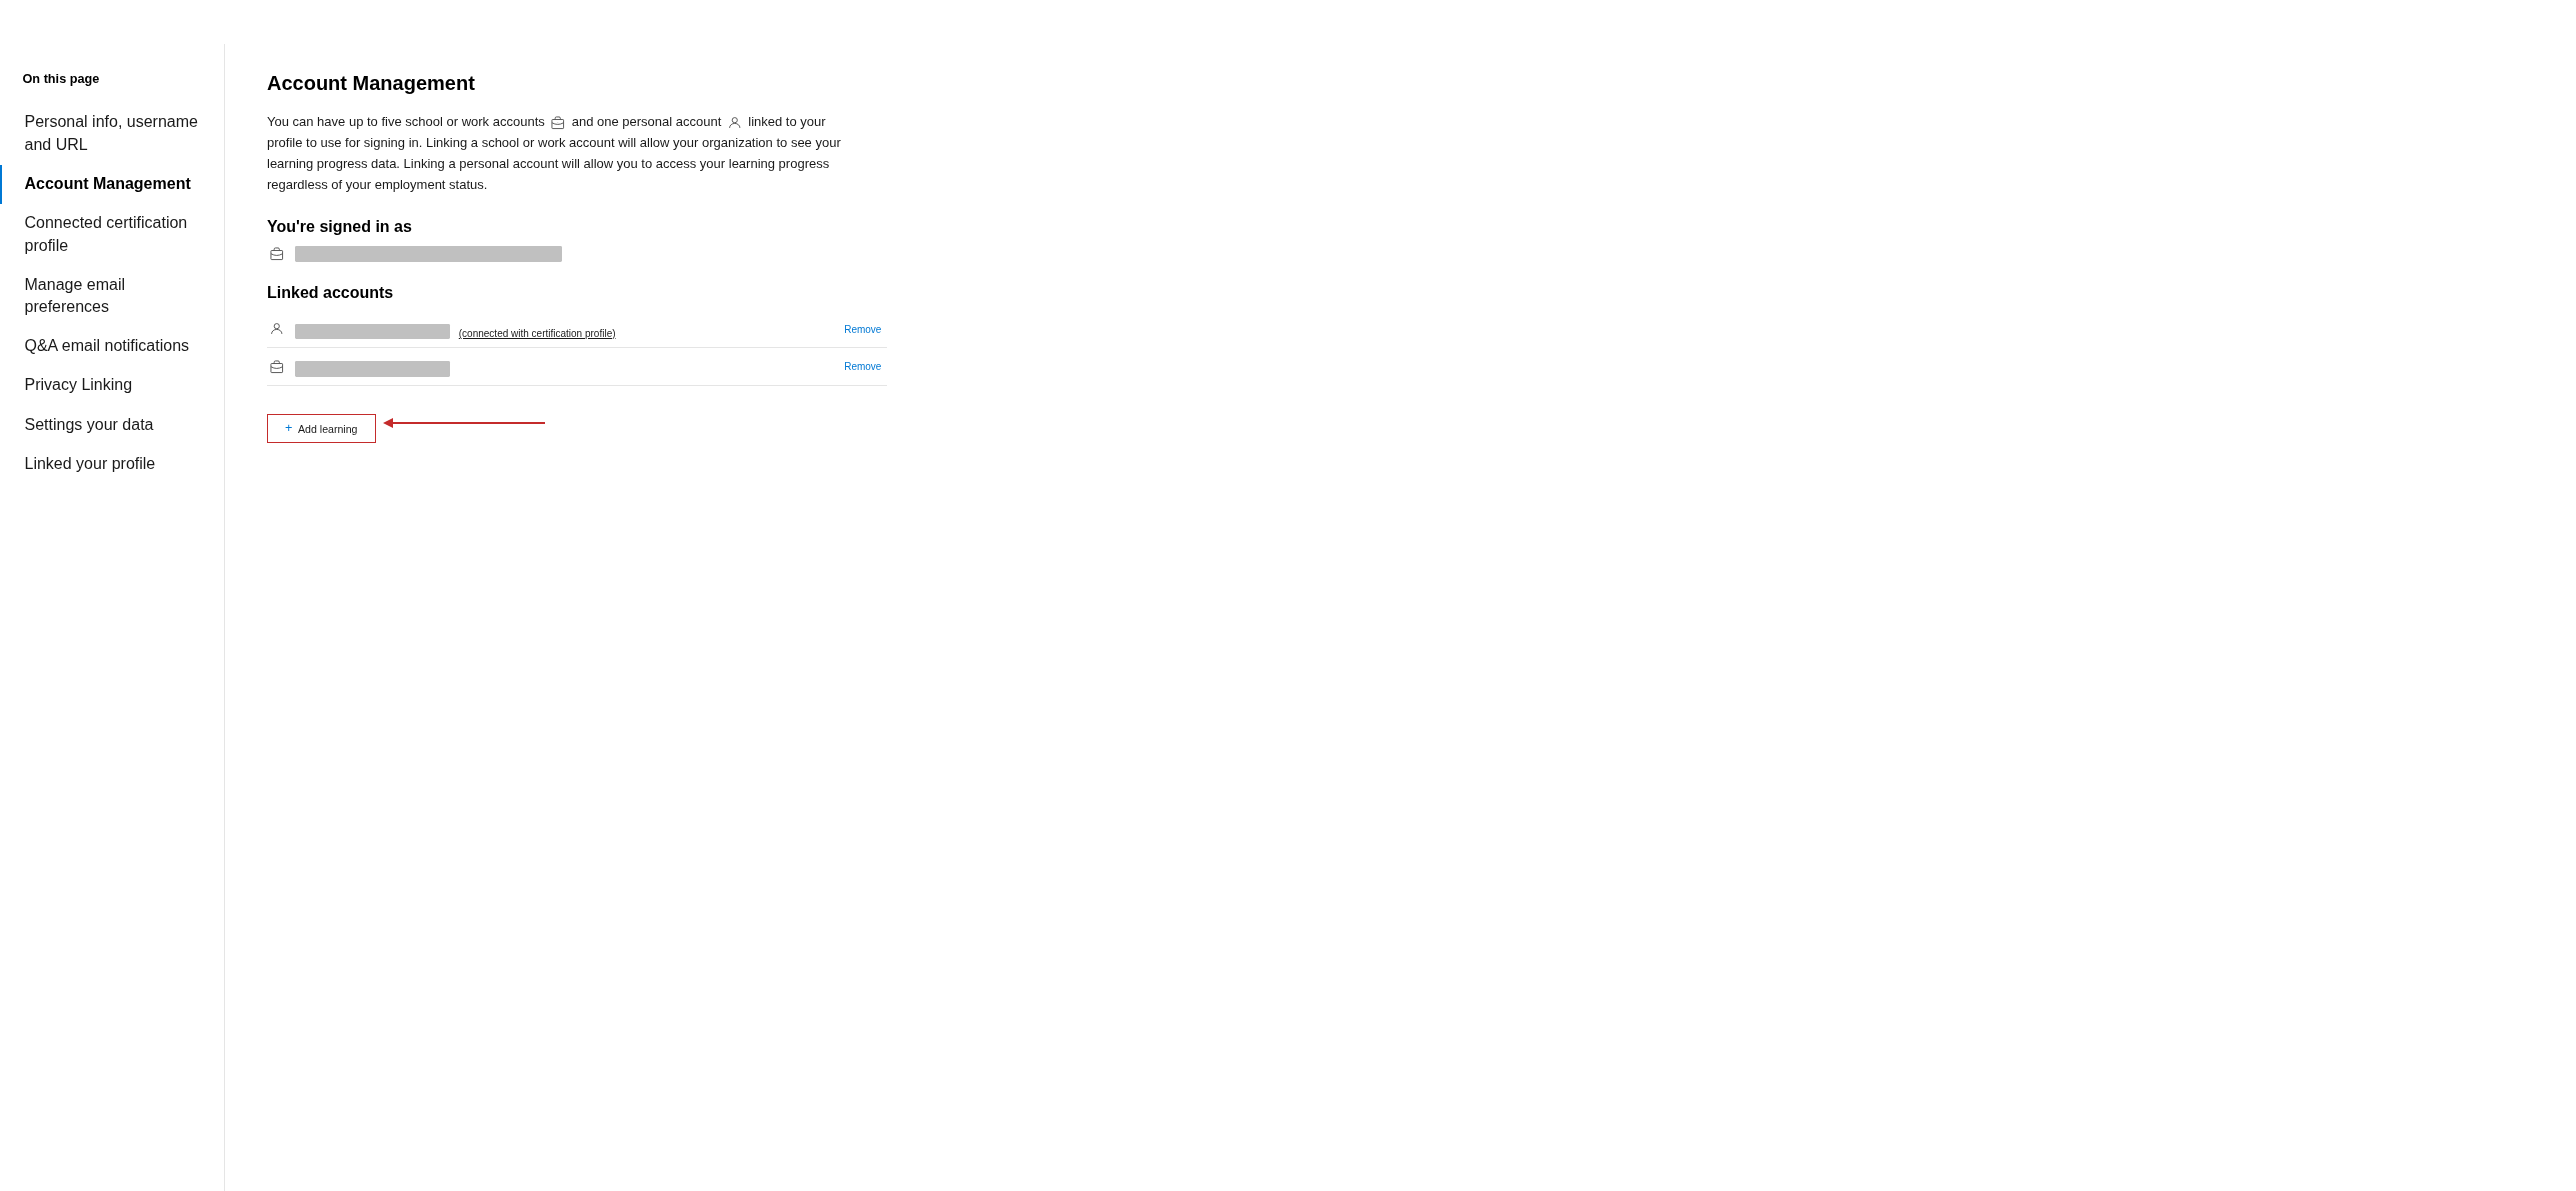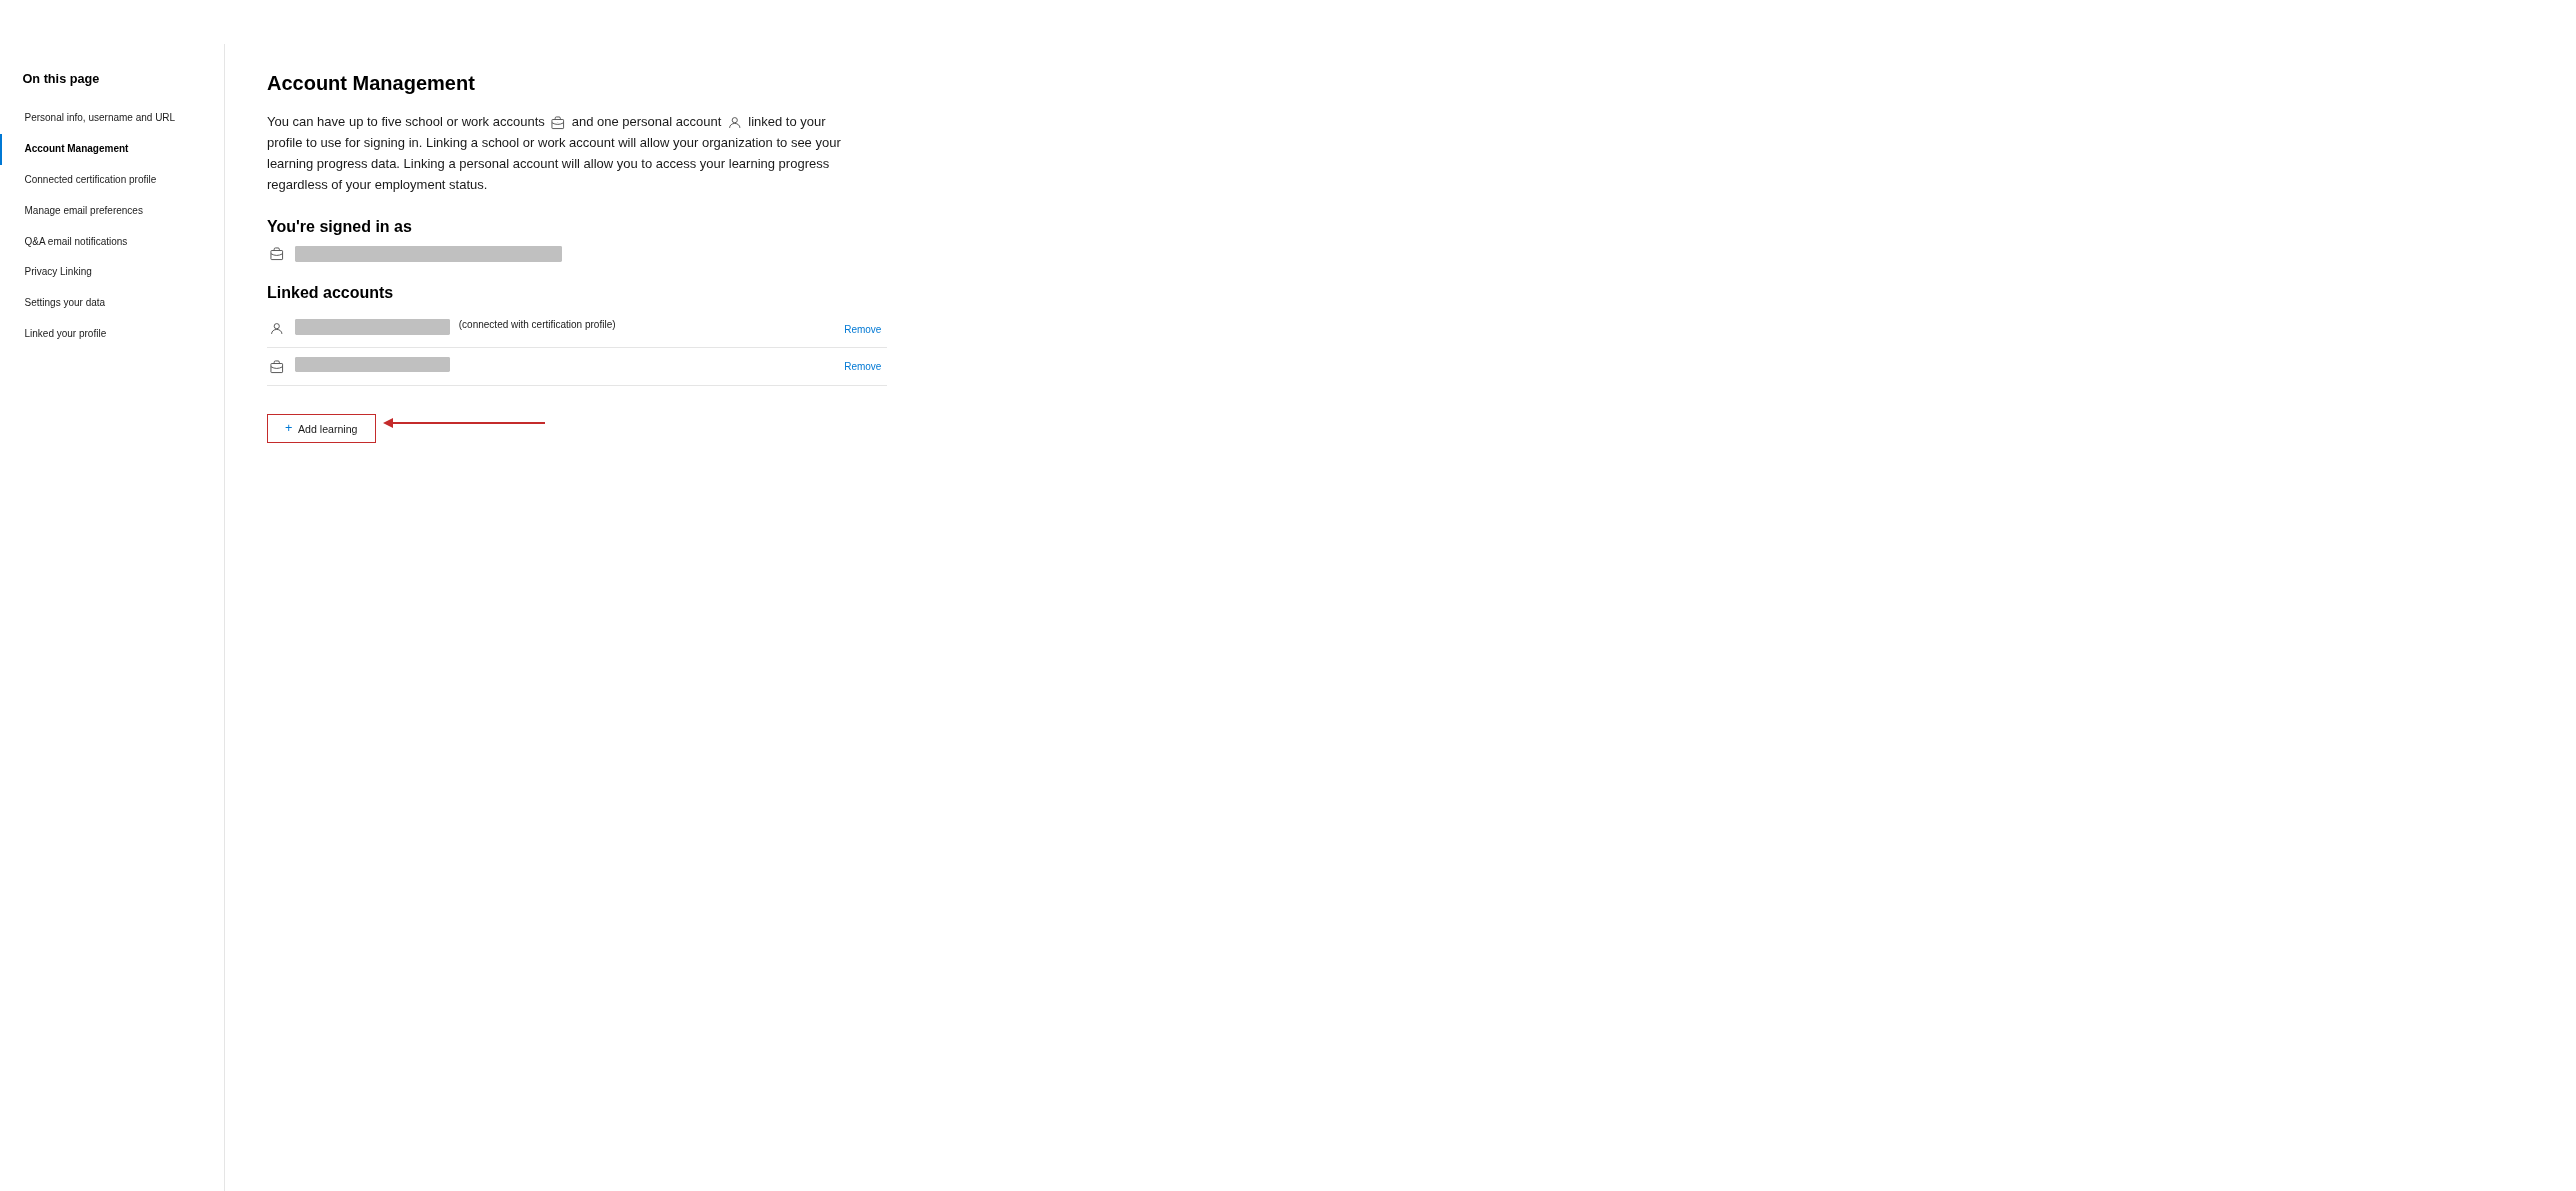--- a/index.html
+++ b/index.html
@@ -33,21 +33,21 @@
     .sidebar-heading {
       font-size: 12.7px;
       font-weight: 700;
       padding: 0 22.5px 17px 22.5px;
       color: #000;
     }
 
     .sidebar-item {
       padding: 8.4px 22.5px;
       cursor: pointer;
-      font-size: 10px;
+      font-size: 16px;
       color: #1a1a1a;
       border-left: 2.1px solid transparent;
       line-height: 1.4;
     }
 
     .sidebar-item.active {
       border-left: 2.1px solid #0078d4;
       font-weight: 600;
       color: #000;
     }
@@ -119,23 +119,24 @@
       border-bottom: 0.7px solid #e5e5e5;
       gap: 8.4px;
     }
 
     .linked-account-row:first-of-type {
       border-top: 0.7px solid #e5e5e5;
     }
 
     .linked-account-info {
       display: flex;
-      align-items: flex-start;
+      align-items: flex-end;
       gap: 8.4px;
       flex: 1;
+      text-decoration: underline;
     }
 
     .cert-text {
       color: #1a1a1a;
       font-size: 10px;
     }
 
     .remove-btn {
       color: #0078d4;
       background: none;

